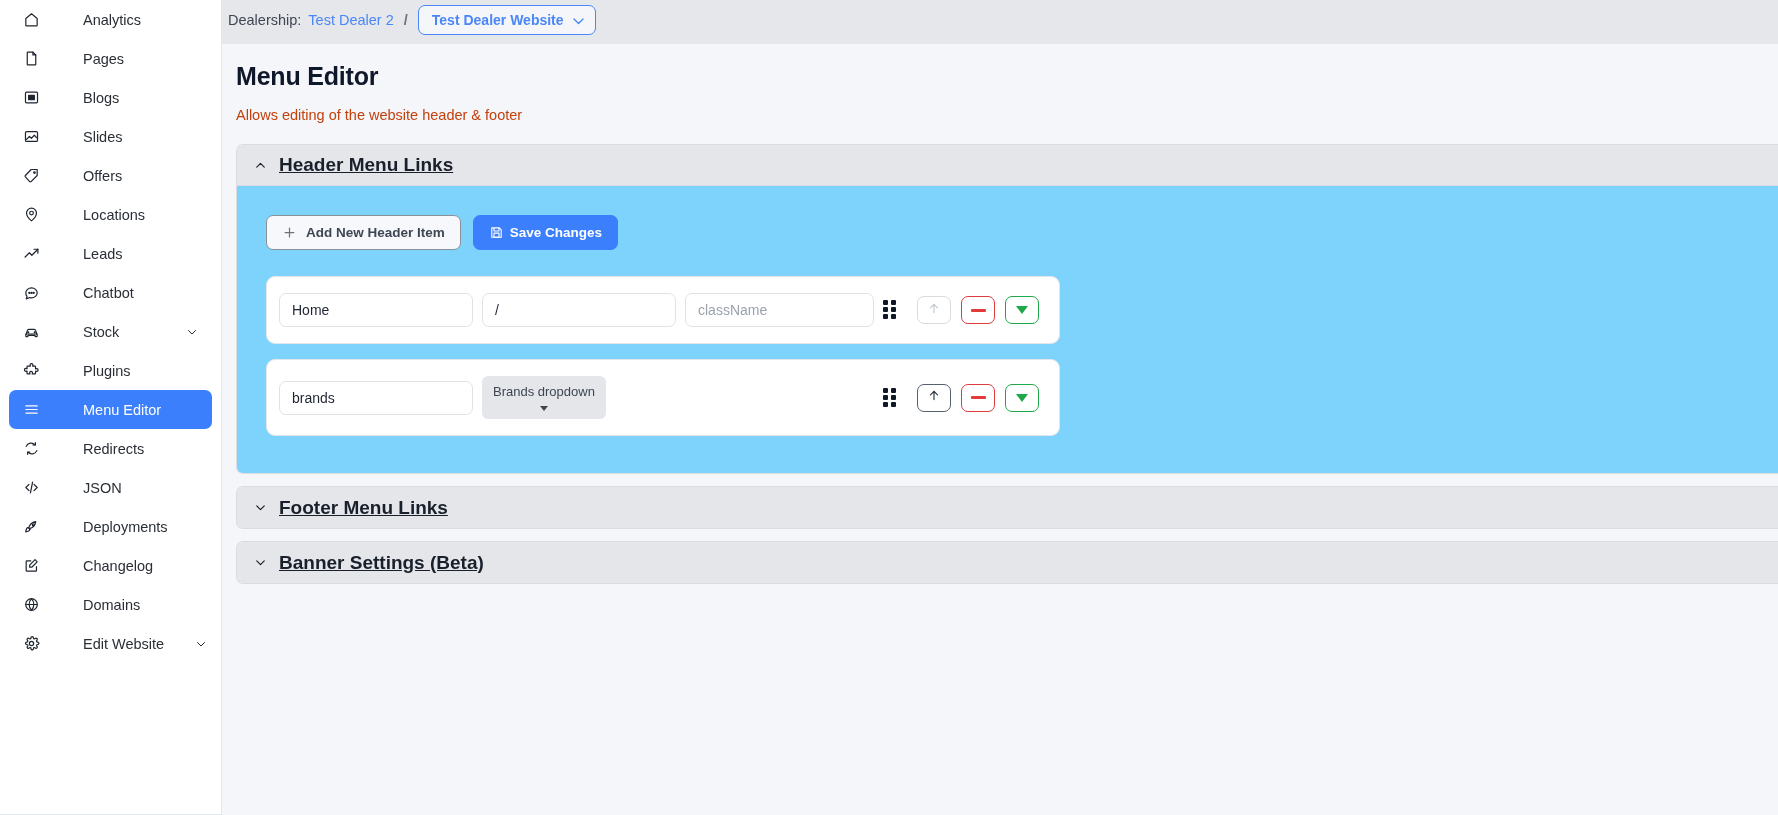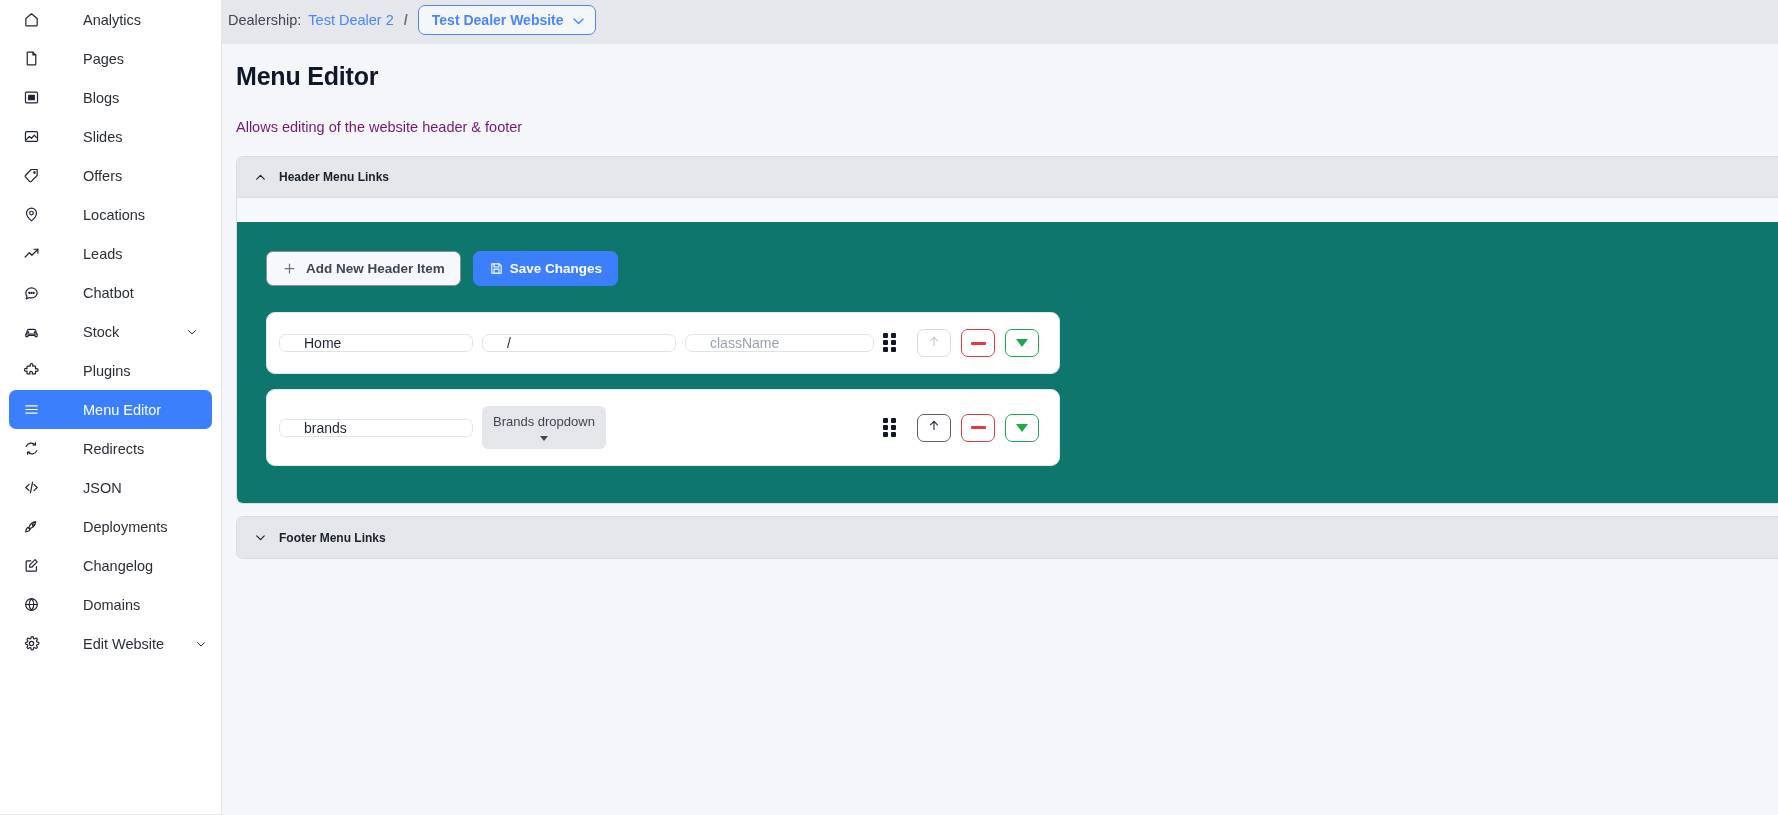--- a/index.html
+++ b/index.html
@@ -88,22 +88,22 @@
     cursor: pointer;
   }
 
   .content { padding: 0 0 0 0; }
   .page-head { padding: 18px 0 0 14px; }
   .page-title {
     font-size: 25px; font-weight: bold; color: #0f172a;
     letter-spacing: -0.2px;
   }
   .page-sub {
-    margin-top: 28px;
-    font-size: 14.5px; color: #701a75;
+    margin-top: 16px;
+    font-size: 14.5px; color: #c2410c;
   }
 
   .panel-wrap { margin-top: 21px; padding-left: 14px; }
   .panel {
     background: #f7f8fb;
     border: 1px solid #d9dce1;
     border-right: none;
     border-radius: 7px 0 0 7px;
     margin-bottom: 12px;
     overflow: hidden;
@@ -112,22 +112,22 @@
     background: #e4e6ea;
     height: 41px;
     display: flex; align-items: center;
     padding: 0 0 0 16px;
     gap: 11px;
     cursor: pointer;
     border-bottom: 1px solid #d9dce1;
   }
   .panel.collapsed .panel-header { border-bottom: none; }
   .panel-header .chev { width: 15px; height: 15px; display:flex; align-items:center; justify-content:center; }
-  .panel-title { font-size: 12px; font-weight: bold; color: #19202b; }
-  .panel-body { padding: 29px 0 22px 29px; background: #0f766e; margin-top: 24px; }
+  .panel-title { font-size: 19px; font-weight: bold; color: #19202b; text-decoration: underline; }
+  .panel-body { padding: 29px 0 22px 29px; background: #7dd3fc; }
 
   .btn-row { display: flex; gap: 12px; align-items: center; margin-bottom: 26px; }
   .btn {
     display: flex; align-items: center; gap: 9px;
     font-size: 13.5px; font-weight: 600;
     border-radius: 7px;
     padding: 9px 15px;
     cursor: pointer;
     white-space: nowrap;
   }
@@ -148,28 +148,28 @@
   .item-card {
     background: #ffffff;
     border: 1px solid #e3e6ea;
     border-radius: 9px;
     padding: 16px 0 16px 12px;
     margin-bottom: 15px;
     display: flex; align-items: center;
     width: 794px;
   }
   .field {
-    height: 18px;
+    height: 34px;
     border: 1px solid #dfe3e8;
     border-radius: 7px;
     background: #ffffff;
     font-size: 14px;
     color: #1f2530;
     display: flex; align-items: center;
-    padding: 0 24px;
+    padding: 0 12px;
     margin-right: 9px;
   }
   .field.label-field { width: 194px; }
   .field.url-field { width: 194px; }
   .field.class-field { width: 189px; color: #9aa2ad; }
 
   .dropdown-chip {
     background: #e4e6ea;
     border-radius: 6px;
     font-size: 13px;
@@ -506,16 +506,26 @@
           <section class="panel collapsed">
             <div class="panel-header">
               <span class="chev">
                 <svg width="15" height="15" viewBox="0 0 24 24" fill="none" stroke="#19202b" stroke-width="1.9" stroke-linecap="round" stroke-linejoin="round">
                   <path d="M6 9.5l6 6 6-6"></path>
                 </svg>
               </span>
               <span class="panel-title">Footer Menu Links</span>
             </div>
           </section>
+          <section class="panel collapsed">
+            <div class="panel-header">
+              <span class="chev">
+                <svg width="15" height="15" viewBox="0 0 24 24" fill="none" stroke="#19202b" stroke-width="1.9" stroke-linecap="round" stroke-linejoin="round">
+                  <path d="M6 9.5l6 6 6-6"></path>
+                </svg>
+              </span>
+              <span class="panel-title">Banner Settings (Beta)</span>
+            </div>
+          </section>
         </div>
     </div>
   </div>
 </div>
 
 </body></html>

